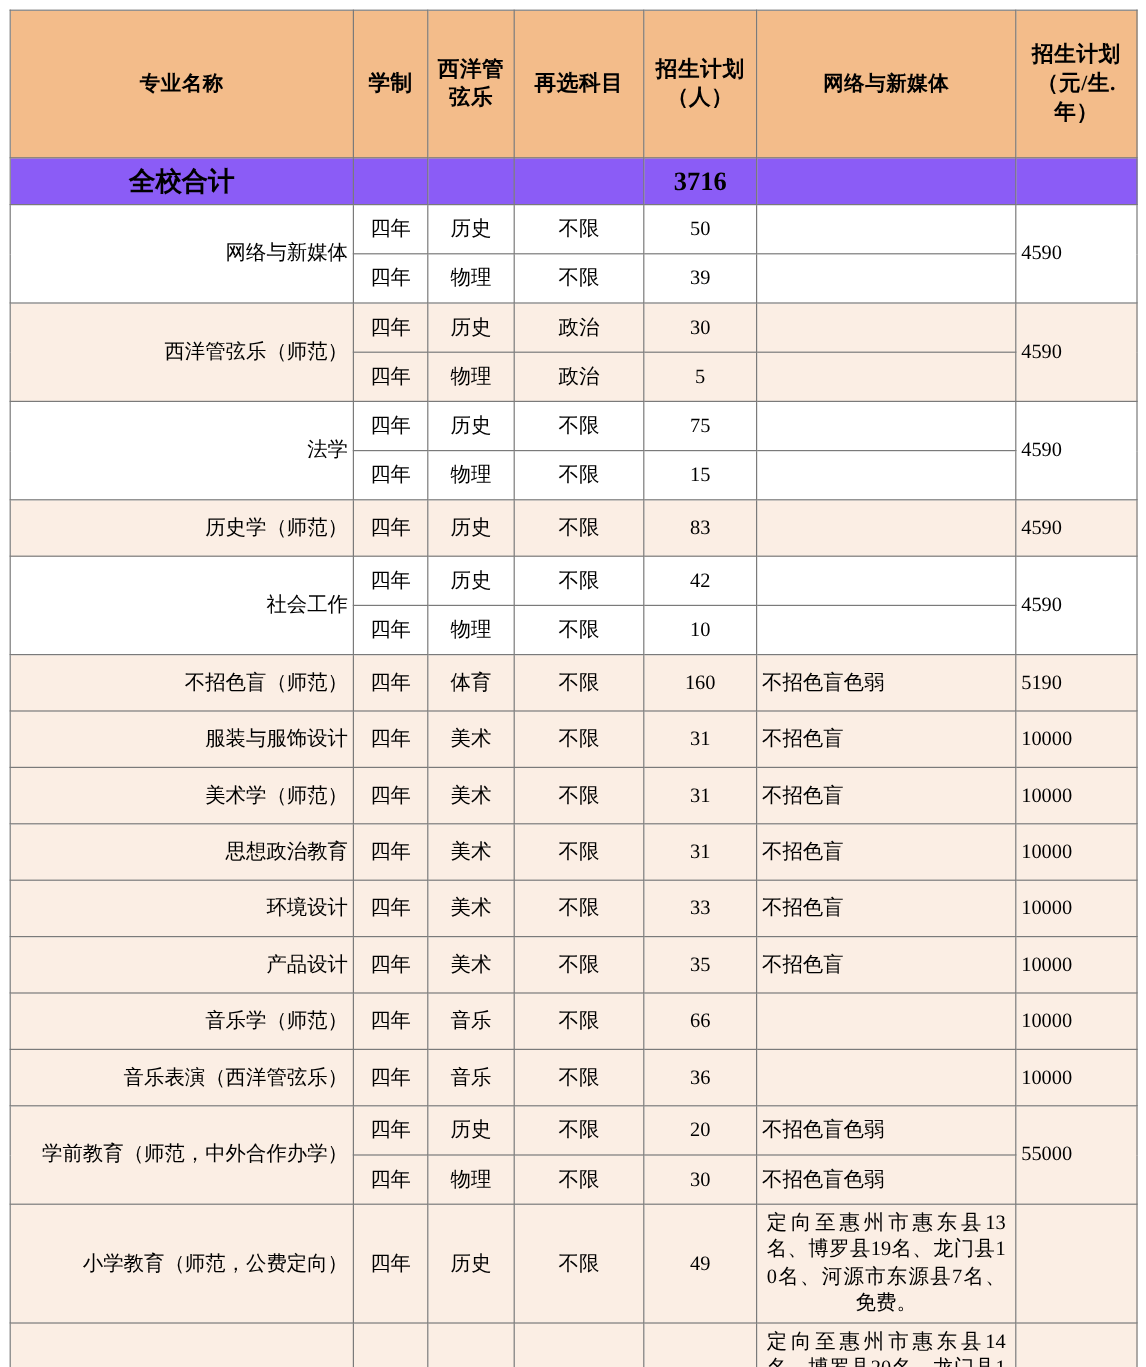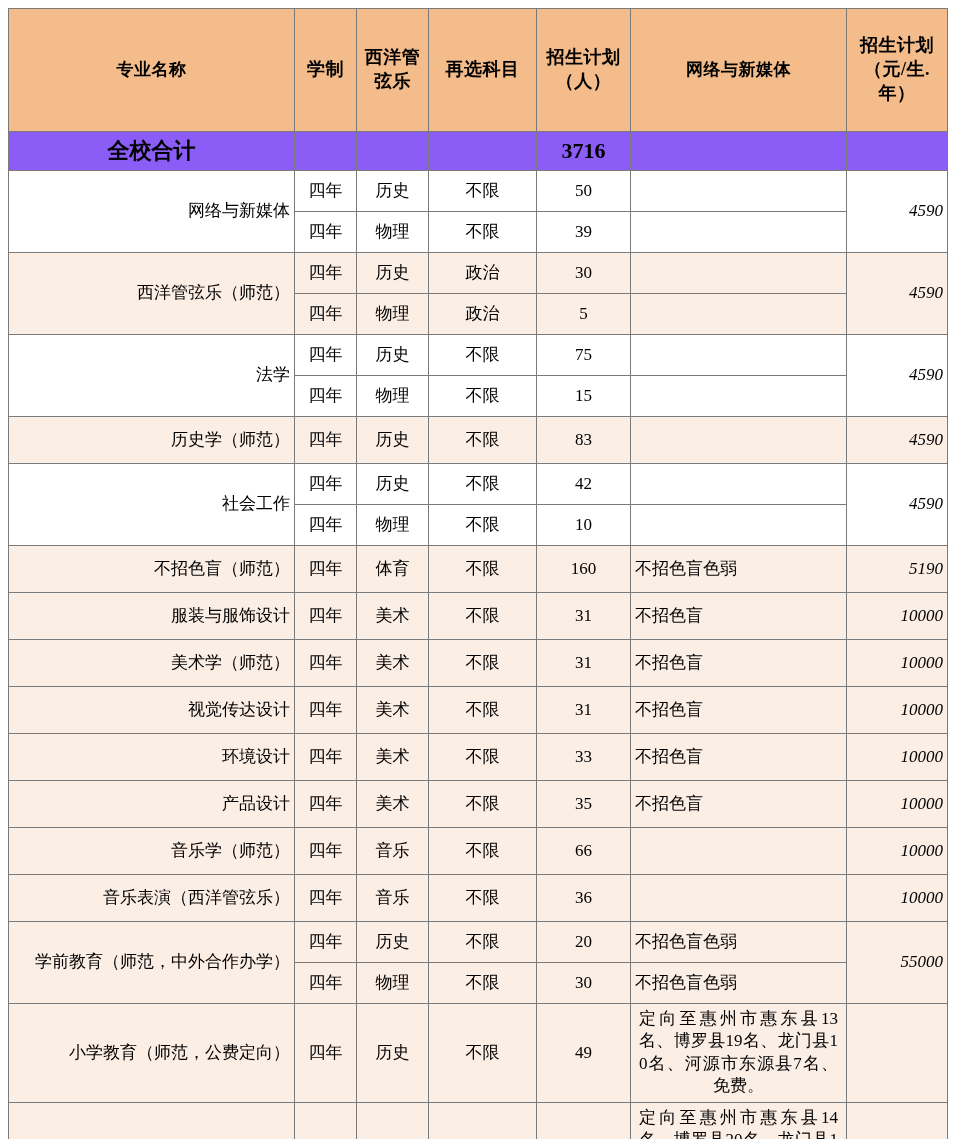--- a/index.html
+++ b/index.html
@@ -74,21 +74,21 @@
     font-size: 16.5px;
     line-height: 1.45;
   }
   td.note.just {
     text-align: justify;
     text-align-last: center;
     padding: 4px 8px;
   }
   tr.shade td { background: #fbeee4; }
   tr.plain td { background: #ffffff; }
-  td.fee { text-align: right; font-style: italic; }
+  td.fee { text-align: left; }
   .row-tall td { height: 42px; }
   .row-std td  { height: 36px; }
   .row-big td  { height: 82px; }
 </style>
 </head>
 <body>
 
 <div id="sheet">
   <table class="plan">
     <colgroup>
@@ -215,21 +215,21 @@
         <tr class="shade row-tall">
           <td class="major" rowspan="1">美术学（师范）</td>
           <td class="ctr">四年</td>
           <td class="ctr">美术</td>
           <td class="ctr">不限</td>
           <td class="ctr">31</td>
           <td class="note">不招色盲</td>
           <td class="fee" rowspan="1">10000</td>
         </tr>
         <tr class="shade row-tall">
-          <td class="major" rowspan="1">视觉传达设计</td>
+          <td class="major" rowspan="1">思想政治教育</td>
           <td class="ctr">四年</td>
           <td class="ctr">美术</td>
           <td class="ctr">不限</td>
           <td class="ctr">31</td>
           <td class="note">不招色盲</td>
           <td class="fee" rowspan="1">10000</td>
         </tr>
         <tr class="shade row-tall">
           <td class="major" rowspan="1">环境设计</td>
           <td class="ctr">四年</td>

